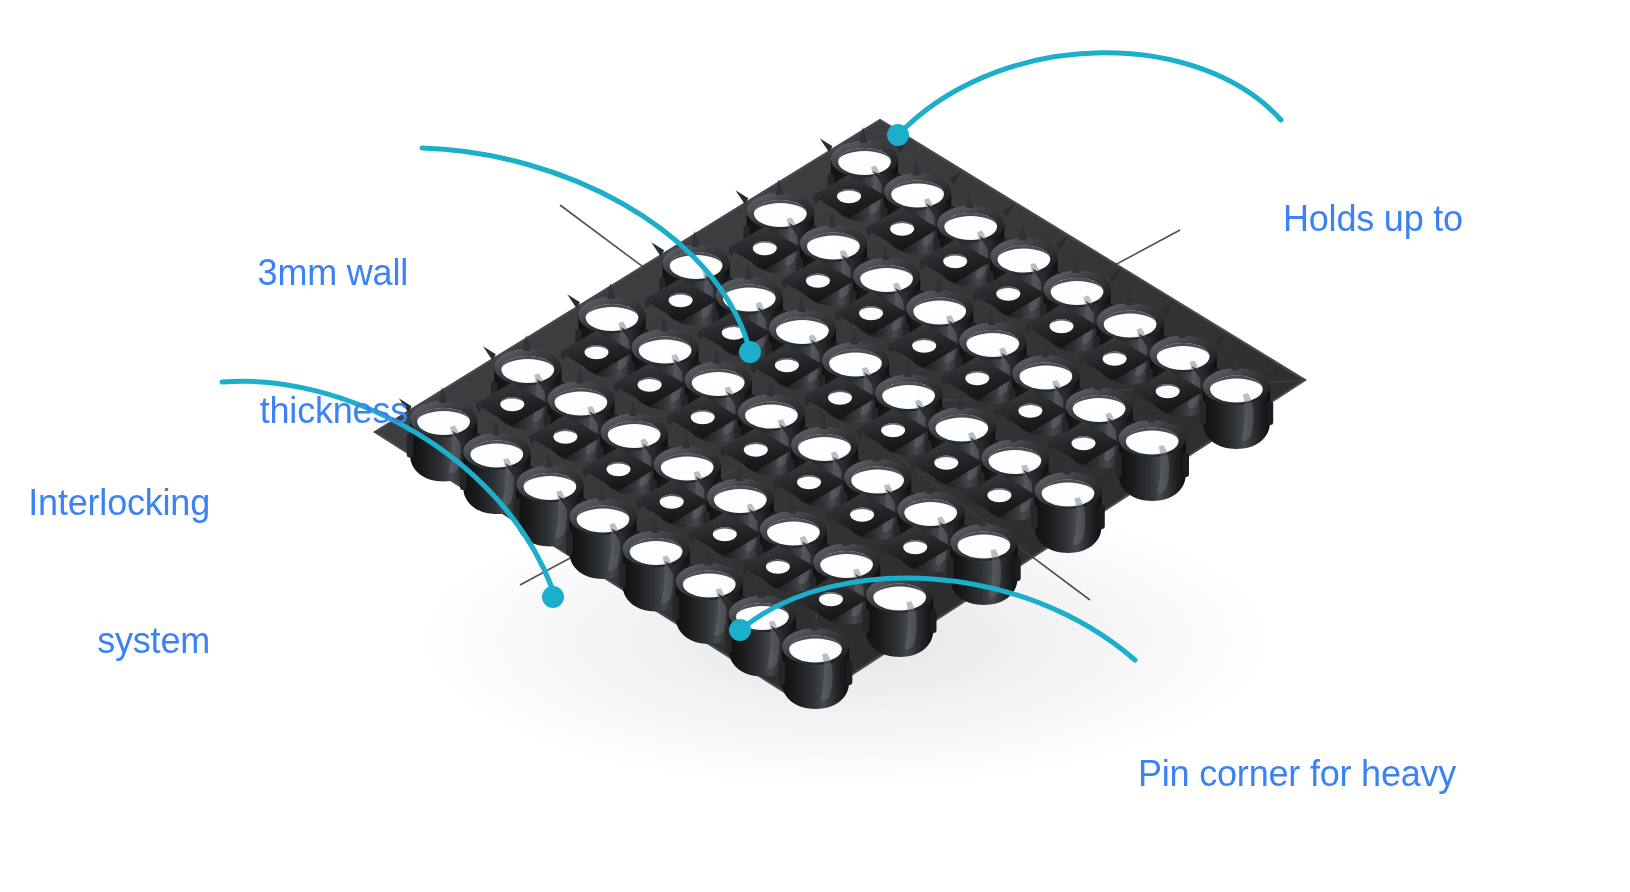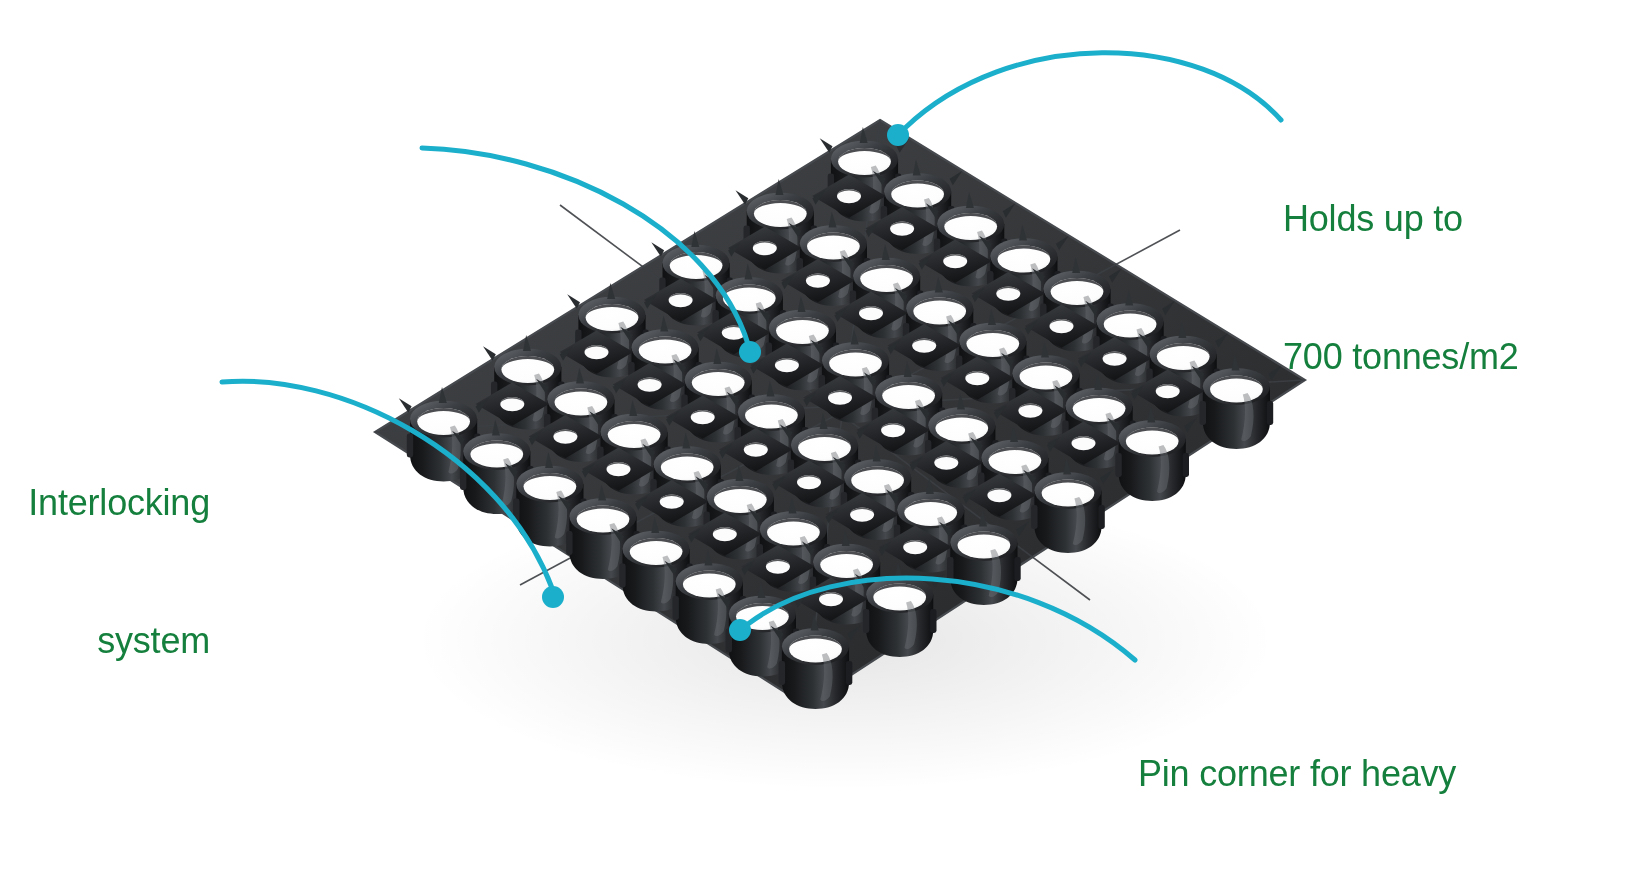--- a/index.html
+++ b/index.html
@@ -27,21 +27,21 @@
     height: 892px;
   }
   #callout-svg { pointer-events: none; }
 
   .callout-label {
     position: absolute;
     font-family: "Liberation Sans", sans-serif;
     font-size: 36px;
     line-height: 46px;
     font-weight: 400;
-    color: #15803d;
+    color: #3b82f6;
     letter-spacing: -0.2px;
     white-space: pre;
   }
   .callout-label .line { display: block; }
 
   #label-holds   { left: 1283px; top: 104px;  text-align: left; }
   #label-wall    { left: 168px;  top: 158px;  width: 240px; text-align: right; }
   #label-inter   { left: -18px;  top: 388px;  width: 228px; text-align: right; }
   #label-pin     { left: 1138px; top: 659px;  text-align: left; }
 </style>
@@ -222,23 +222,26 @@
     <g id="callout-dots">
         <circle cx="898" cy="135" r="11" fill="#1BAFCB"></circle>
         <circle cx="750" cy="352" r="11" fill="#1BAFCB"></circle>
         <circle cx="553" cy="597" r="11" fill="#1BAFCB"></circle>
         <circle cx="740" cy="630" r="11" fill="#1BAFCB"></circle>
       </g>
   </svg>
 
   <div class="callout-label" id="label-holds">
     <span class="line">Holds up to</span>
-    <span class="line">700 tonnes/m2</span>
-  </div>
-
+  </div>
+
+  <div class="callout-label" id="label-wall">
+    <span class="line">3mm wall</span>
+    <span class="line">thickness</span>
+  </div>
 
   <div class="callout-label" id="label-inter">
     <span class="line">Interlocking</span>
     <span class="line">system</span>
   </div>
 
   <div class="callout-label" id="label-pin">
     <span class="line">Pin corner for heavy</span>
     <span class="line">&amp; heavy vehicles</span>
   </div>

